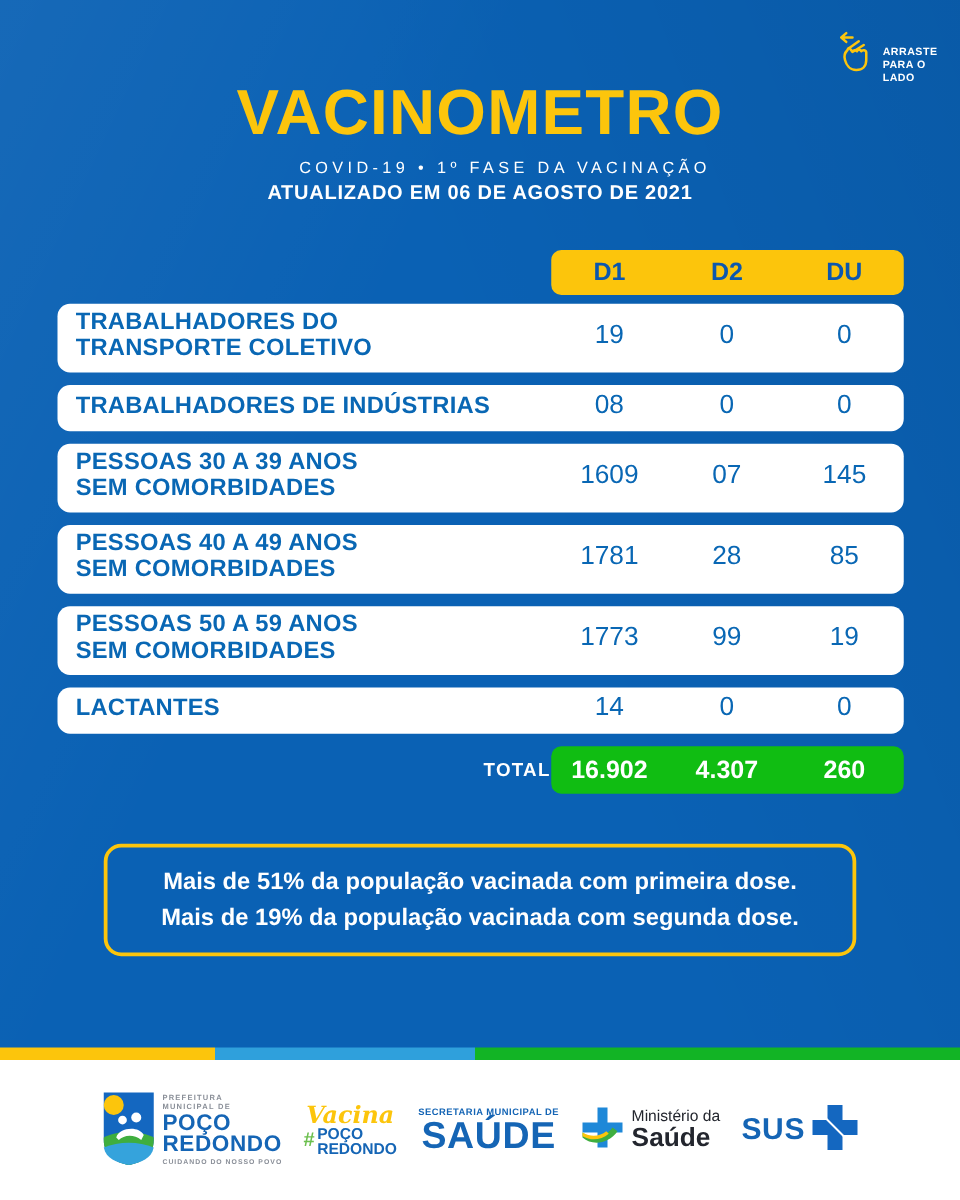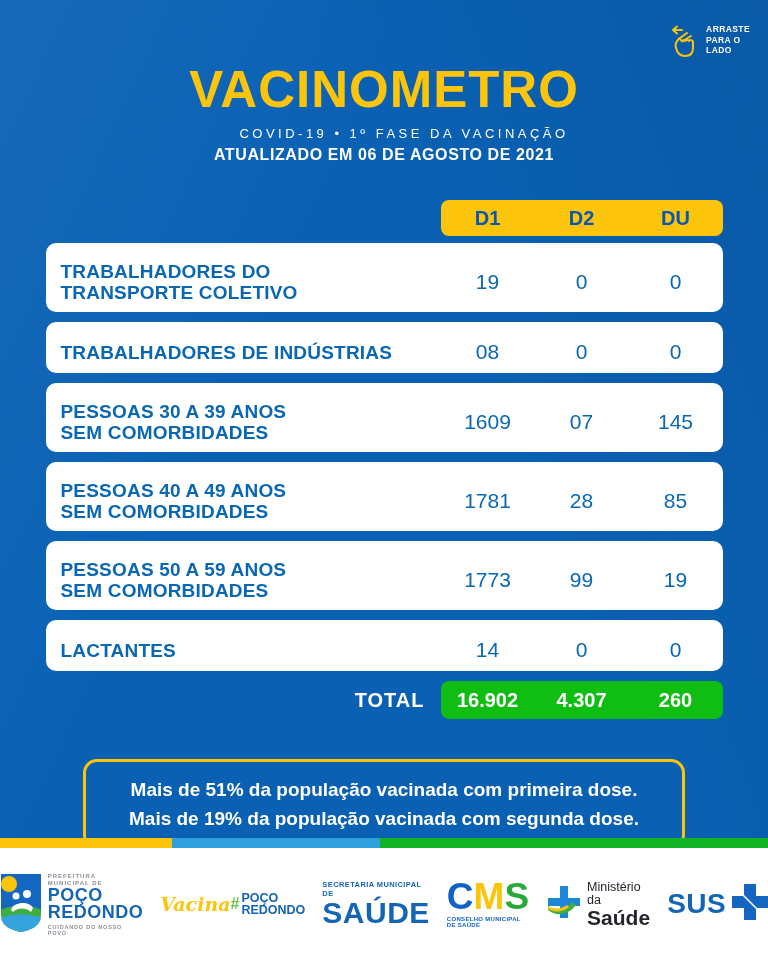--- a/index.html
+++ b/index.html
@@ -5,75 +5,75 @@
   html,body{margin:0;padding:0;}
   body{font-family:"Liberation Sans","DejaVu Sans",sans-serif;}
   .poster{
     position:relative;width:768px;height:960px;overflow:hidden;
     background:
       linear-gradient(115deg, rgba(255,255,255,0.05) 0%, rgba(255,255,255,0) 35%),
       linear-gradient(250deg, rgba(0,0,0,0.07) 0%, rgba(0,0,0,0) 45%),
       #0a61b4;
   }
   
-  .swipe-badge{position:absolute;top:24px;right:18px;display:flex;align-items:flex-start;gap:6px;}
+  .swipe-badge{position:absolute;top:24px;right:18px;display:flex;align-items:flex-end;gap:6px;}
   .swipe-text{color:#fff;font-weight:bold;font-size:8.5px;line-height:10.5px;letter-spacing:.4px;}
   .swipe-text div{white-space:nowrap;}
   
   .title{margin-top:60px;text-align:center;color:#fcc50c;font-size:51px;font-weight:800;letter-spacing:1px;}
   .subtitle{margin-top:7px;text-align:center;color:#fff;font-size:13px;letter-spacing:3.5px;font-weight:500;padding-left:40px;}
   .updated{margin-top:5px;text-align:center;color:#fff;font-size:16px;font-weight:bold;letter-spacing:.6px;}
   
   .table{width:677px;margin:36px auto 0;}
   .thead{display:flex;margin-bottom:7px;}
   .thead .spacer{flex:1;}
   .yellow-box{width:282px;height:36px;background:#fcc50c;border-radius:8px;display:flex;align-items:center;}
   .yellow-box .cell{width:94px;text-align:center;color:#0b57ae;font-size:20px;font-weight:800;}
-  .row{display:flex;align-items:center;background:#ffffff;border-radius:10px;margin-bottom:10px;padding:18px 0 9px 15px;min-height:22px;}
+  .row{display:flex;align-items:center;background:#ffffff;border-radius:10px;margin-bottom:10px;padding:4px 0 9px 15px;min-height:22px;}
   .row .label{flex:1;color:#0967b4;font-size:19px;font-weight:800;line-height:21px;letter-spacing:.2px;}
   .row .label span{display:block;}
   .vals{width:282px;display:flex;align-items:center;}
   .vals .cell{width:94px;text-align:center;color:#0967b4;font-size:21px;font-weight:400;}
   .total-row{display:flex;align-items:center;margin-top:2px;}
-  .total-label{flex:1;text-align:right;padding-right:16px;color:#fff;font-size:20px;font-weight:800;letter-spacing:1px;}
+  .total-label{flex:1;text-align:right;color:#fff;font-size:15px;font-weight:800;letter-spacing:1px;}
   .green-box{width:282px;height:38px;background:#10bd12;border-radius:8px;display:flex;align-items:center;}
   .green-box .cell{width:94px;text-align:center;color:#fff;font-size:20px;font-weight:800;}
   
   .summary-box{width:560px;margin:40px auto 0;border:3px solid #fcc50c;border-radius:14px;
     padding:13px 18px;text-align:center;color:#fff;font-size:19px;line-height:29px;font-weight:600;}
   .summary-box b{font-weight:800;}
   
   .stripe{position:absolute;left:0;bottom:112px;width:768px;height:10px;display:flex;}
   .stripe .s-yellow{width:172px;background:#fcc50c;}
   .stripe .s-blue{width:208px;background:#2fa0dc;}
   .stripe .s-green{flex:1;background:#12b425;}
   .footer{position:absolute;left:0;bottom:0;width:768px;height:112px;background:#fff;
     display:flex;align-items:center;justify-content:center;gap:17px;}
   .logo{display:flex;align-items:center;}
   .pref-text{margin-left:5px;display:flex;flex-direction:column;}
   .tiny-gray{color:#8a8f98;font-size:6px;font-weight:bold;letter-spacing:1px;line-height:7px;}
   .pref-name{color:#1565b5;font-size:18px;font-weight:800;line-height:17px;letter-spacing:.5px;}
   .pref-slogan{color:#8a8f98;font-size:5.5px;font-weight:bold;letter-spacing:.8px;margin-top:3px;}
-  .vacina{display:flex;flex-direction:row;align-items:center;}
+  .vacina{display:flex;flex-direction:column;align-items:center;}
   .vacina-script{color:#fcc50c;font-family:"DejaVu Serif","Liberation Serif",serif;font-style:italic;font-weight:bold;font-size:19px;line-height:18px;}
   .vacina-bottom{display:flex;align-items:center;gap:2px;}
   .hash{color:#6cbf4e;font-size:16px;font-weight:800;}
   .vacina-name{color:#1565b5;font-size:12.5px;font-weight:800;line-height:12px;}
   .secretaria{display:flex;flex-direction:column;align-items:center;}
   .secretaria-top{color:#1565b5;font-size:7.5px;font-weight:bold;letter-spacing:.4px;}
   .secretaria-name{color:#1565b5;font-size:30px;font-weight:800;line-height:30px;letter-spacing:.5px;}
   .cms{display:flex;flex-direction:column;align-items:center;}
   .cms-letters{font-size:37px;font-weight:800;line-height:34px;letter-spacing:0;}
   .cms-c{color:#1262c4;}  .cms-m{color:#fcc50c;}  .cms-s{color:#2ba83b;}
   .cms-caption{color:#1262c4;font-size:6px;font-weight:bold;letter-spacing:.3px;margin-top:2px;}
   .min-text{margin-left:5px;display:flex;flex-direction:column;}
   .min-line1{color:#23262e;font-size:12.5px;line-height:13px;}
   .min-line2{color:#23262e;font-size:21px;font-weight:800;line-height:21px;}
   .sus{display:flex;align-items:center;gap:5px;}
-  .sus-name{color:#1565b5;font-size:28px;font-weight:800;letter-spacing:.5px;}
+  .sus-name{color:#1565b5;font-size:24px;font-weight:800;letter-spacing:.5px;}
 </style>
 </head>
 <body>
 
 <div class="poster">
 
   <div class="swipe-badge">
     <span>
       <svg width="30" height="38" viewBox="0 0 30 38" fill="none">
         <path d="M12 6 H3 M3 6 L7 2.5 M3 6 L7 9.5" stroke="#fcc50c" stroke-width="2" stroke-linecap="round" stroke-linejoin="round"></path>
@@ -227,26 +227,20 @@
           <div class="vacina-name">REDONDO</div>
         </div>
       </div>
     </div>
 
     <div class="logo secretaria">
       <span class="secretaria-top">SECRETARIA MUNICIPAL DE</span>
       <span class="secretaria-name">SAÚDE</span>
     </div>
 
-    <div class="logo cms">
-      <div class="cms-letters">
-        <span class="cms-c">C</span><span class="cms-m">M</span><span class="cms-s">S</span>
-      </div>
-      <span class="cms-caption">CONSELHO MUNICIPAL DE SAÚDE</span>
-    </div>
 
     <div class="logo">
       <span>
         <svg width="36" height="36" viewBox="0 0 36 36">
           <path d="M14 2 h8 v12 h12 v8 h-12 v12 h-8 v-12 h-12 v-8 h12 z" fill="#1e88d8"></path>
           <path d="M2 22 c8 6 18 4 24 -4 l4 3 c-7 10 -20 12 -28 5 z" fill="#3fae3f"></path>
           <path d="M2 22 c7 4 14 3 19 -1 l2 2 c-6 5 -14 6 -21 2 z" fill="#fcc50c"></path>
         </svg>
       </span>
       <div class="min-text">

